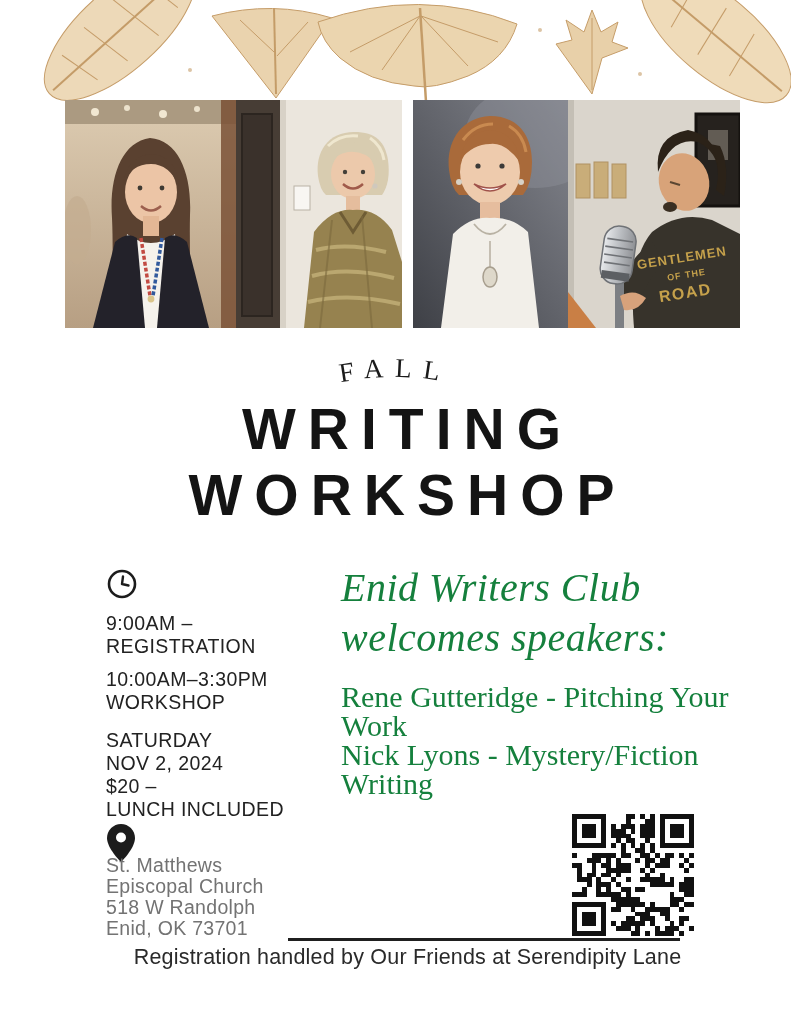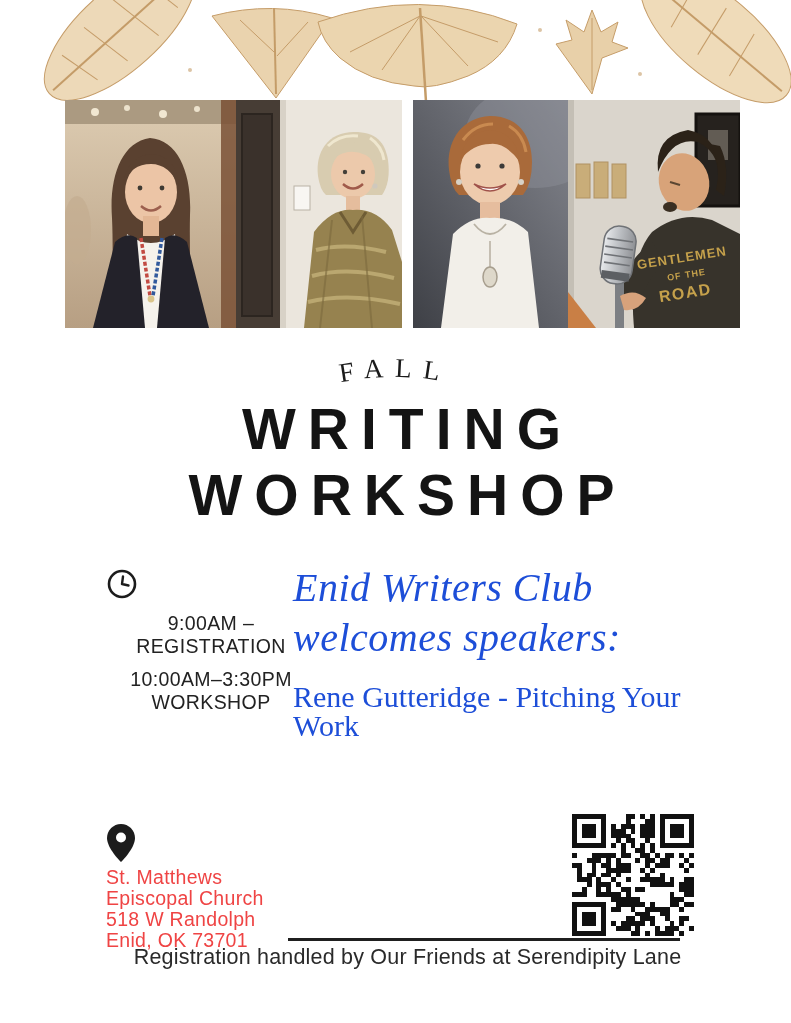--- a/index.html
+++ b/index.html
@@ -18,30 +18,30 @@
   .photo-gap{width:11px;height:228px;background:#ffffff;}
 
   
   .fall-arc{top:340px;left:275px;width:240px;height:62px;}
   .fall-arc text{font-family:"Liberation Serif",serif;fill:#1b1b1b;}
   .title{top:396px;left:0;width:791px;text-align:center;font-weight:800;
          font-size:57px;line-height:66px;letter-spacing:12px;padding-left:12px;
          color:#141414;}
 
   
-  .schEntry{left:106px;width:210px;font-size:19.5px;line-height:23px;letter-spacing:.4px;color:#222;text-align:center;}
+  .schEntry{left:106px;width:210px;font-size:19.5px;line-height:23px;letter-spacing:.4px;color:#222;}
   .clock{top:568px;left:106px;}
   .reg{top:612px;}
   .wsp{top:668px;}
   .date{top:729px;}
   .pin{top:824px;left:107px;}
-  .addr{top:855px;left:106px;width:210px;font-size:19.5px;line-height:21px;letter-spacing:.3px;color:#ef4444;margin-top:12px;}
-
-  
-  .serif{font-family:"Liberation Serif",serif;color:#1d4ed8;}
+  .addr{top:855px;left:106px;width:210px;font-size:19.5px;line-height:21px;letter-spacing:.3px;color:#737373;}
+
+  
+  .serif{font-family:"Liberation Serif",serif;color:#15803d;margin-left:48px;}
   .club-heading{top:563px;left:293px;width:420px;font-size:40px;line-height:50px;
                 font-style:italic;letter-spacing:.5px;}
   .speakers{top:682px;left:293px;width:440px;font-size:30px;line-height:29px;}
   .register-note{top:832px;left:296px;width:270px;font-size:22px;line-height:29px;}
   .qr{top:814px;left:572px;width:122px;height:122px;}
 
   
   .footer-line{top:938px;left:288px;width:392px;height:3px;background:#1f1f1f;}
   .footer-text{top:944px;left:0;width:791px;text-align:center;font-size:21.5px;
                line-height:26px;color:#2a2a2a;letter-spacing:.2px;margin-left:12px;}
@@ -228,35 +228,40 @@
   </div>
 
   <svg class="abs clock" width="32" height="32" viewBox="0 0 32 32">
     <circle cx="16" cy="16" r="13" fill="none" stroke="#1c1c1c" stroke-width="2.6"></circle>
     <path d="M16,16 L17,8.5 M16,16 L22.5,17.5" stroke="#1c1c1c" stroke-width="2.4" stroke-linecap="round" fill="none"></path>
   </svg>
   <div class="abs schEntry reg pre">9:00AM –
 REGISTRATION</div>
   <div class="abs schEntry wsp pre">10:00AM–3:30PM
 WORKSHOP</div>
+  <div class="abs schEntry date pre">SATURDAY
+NOV 2, 2024
+$20 –
+LUNCH INCLUDED</div>
 
   <svg class="abs pin" width="28" height="38" viewBox="0 0 28 38">
     <path d="M14,0 C6.3,0 0,6.3 0,14 C0,24.5 14,38 14,38 C14,38 28,24.5 28,14 C28,6.3 21.7,0 14,0 Z" fill="#1c1c1c"></path>
     <circle cx="14" cy="13.5" r="5" fill="#ffffff"></circle>
   </svg>
   <div class="abs addr pre">St. Matthews
 Episcopal Church
 518 W Randolph
 Enid, OK 73701</div>
 
   <div class="abs serif club-heading pre">Enid Writers Club
 welcomes speakers:</div>
 
   <div class="abs serif speakers">
     <div>Rene Gutteridge - Pitching Your Work</div>
+    <div>Nick Lyons - Mystery/Fiction Writing</div>
   </div>
 
 
   <div class="abs qr"><svg viewBox="0 0 125 125" width="122" height="122" shape-rendering="crispEdges">
         <rect x="0" y="0" width="125" height="125" fill="#ffffff"></rect>
         <rect x="55" y="0" width="5" height="5" fill="#111"></rect>
         <rect x="60" y="0" width="5" height="5" fill="#111"></rect>
         <rect x="70" y="0" width="5" height="5" fill="#111"></rect>
         <rect x="80" y="0" width="5" height="5" fill="#111"></rect>
         <rect x="55" y="5" width="5" height="5" fill="#111"></rect>

